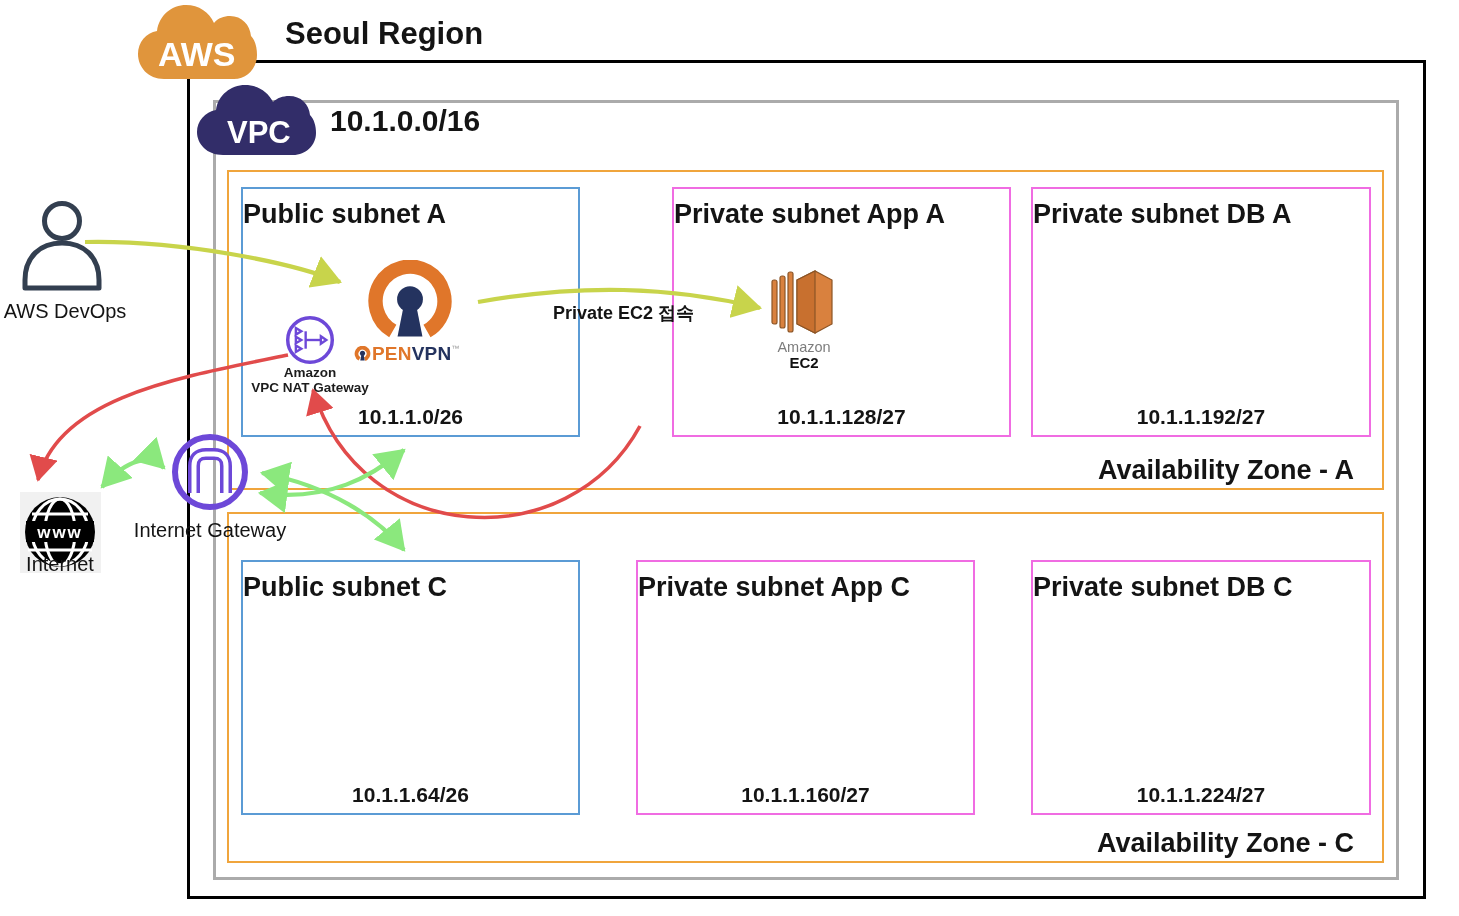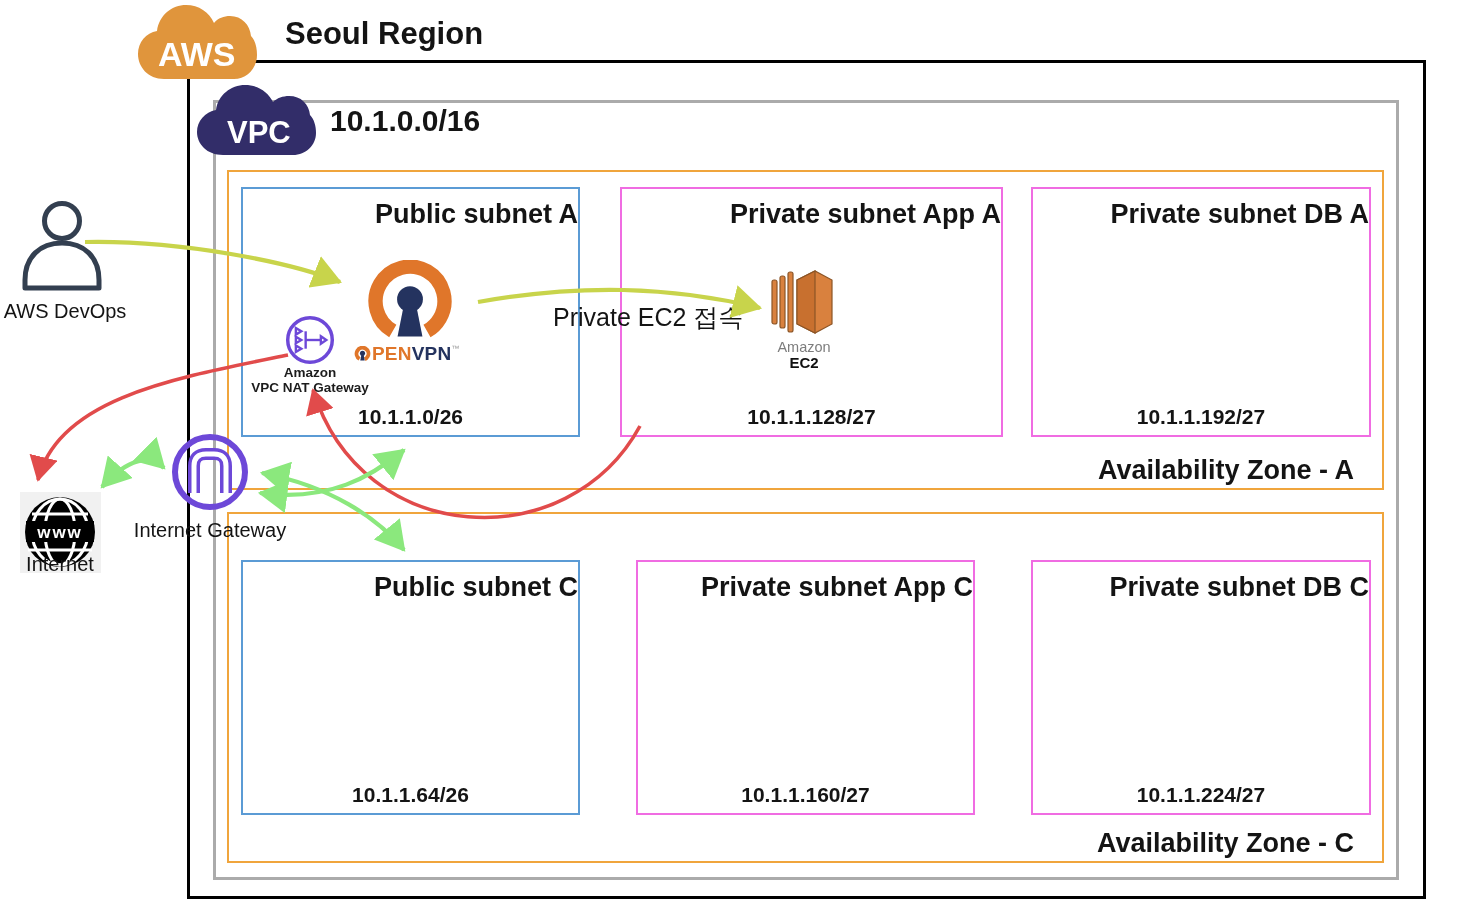--- a/index.html
+++ b/index.html
@@ -13,40 +13,40 @@
   .vpc-border{left:213px;top:100px;width:1180px;height:774px;border:3px solid #ababab;}
   .az{border:2px solid #f0a53c;}
   .az-a{left:227px;top:170px;width:1153px;height:316px;}
   .az-c{left:227px;top:512px;width:1153px;height:347px;}
   .az-label{position:absolute;right:28px;bottom:2px;font-size:27px;font-weight:600;white-space:nowrap;}
   
   .subnet{position:absolute;}
   .subnet.public{border:2px solid #5b9bd5;}
   .subnet.private{border:2px solid #f06ce2;}
   .sn-public-a{left:241px;top:187px;width:335px;height:246px;}
-  .sn-app-a{left:620px;top:187px;width:335px;height:246px;padding-left:44px;}
+  .sn-app-a{left:672px;top:187px;width:335px;height:246px;}
   .sn-db-a{left:1031px;top:187px;width:336px;height:246px;}
   .sn-public-c{left:241px;top:560px;width:335px;height:251px;}
   .sn-app-c{left:636px;top:560px;width:335px;height:251px;}
   .sn-db-c{left:1031px;top:560px;width:336px;height:251px;}
-  .subnet-title{margin-top:10px;text-align:right;font-size:27px;font-weight:600;}
+  .subnet-title{margin-top:10px;text-align:left;font-size:27px;font-weight:600;}
   .subnet-cidr{position:absolute;left:0;bottom:6px;width:100%;text-align:center;font-size:21px;font-weight:600;}
   
   .region-title{left:268px;top:16px;font-size:31px;font-weight:600;margin-left:17px;}
   .vpc-cidr{left:330px;top:104px;font-size:30px;font-weight:600;}
   
   .small-label{font-size:20px;font-weight:500;text-align:center;}
   .devops-label{left:-4px;top:300px;width:138px;}
   .internet-label{left:10px;top:553px;width:100px;}
   .igw-label{left:116px;top:519px;width:188px;}
   .nat-label{left:243px;top:366px;width:134px;text-align:center;font-weight:700;font-size:13.5px;line-height:14.5px;color:#1c1c1c;}
   .ec2-label{left:748px;top:340px;width:112px;text-align:center;}
   .ec2-label .l1{font-size:14.5px;color:#7d7d7d;line-height:15px;}
   .ec2-label .l2{font-size:15px;font-weight:700;color:#111;line-height:16px;}
-  .annotation{left:553px;top:301px;font-size:25px;font-weight:400;white-space:nowrap;}
+  .annotation{left:553px;top:301px;font-size:18px;font-weight:700;white-space:nowrap;}
   
   .ovpn-brand{left:354px;top:343px;width:124px;display:flex;align-items:center;gap:0;}
   .ovpn-brand .pen{color:#e0762a;font-weight:800;font-size:19px;letter-spacing:.2px;}
   .ovpn-brand .vpn{color:#24335f;font-weight:800;font-size:19px;letter-spacing:.2px;}
   .ovpn-brand .tm{color:#9a9a9a;font-size:8px;align-self:flex-start;margin-top:1px;}
   svg{display:block;}
   .arrows{left:0;top:0;pointer-events:none;}
 </style>
 </head>
 <body>

